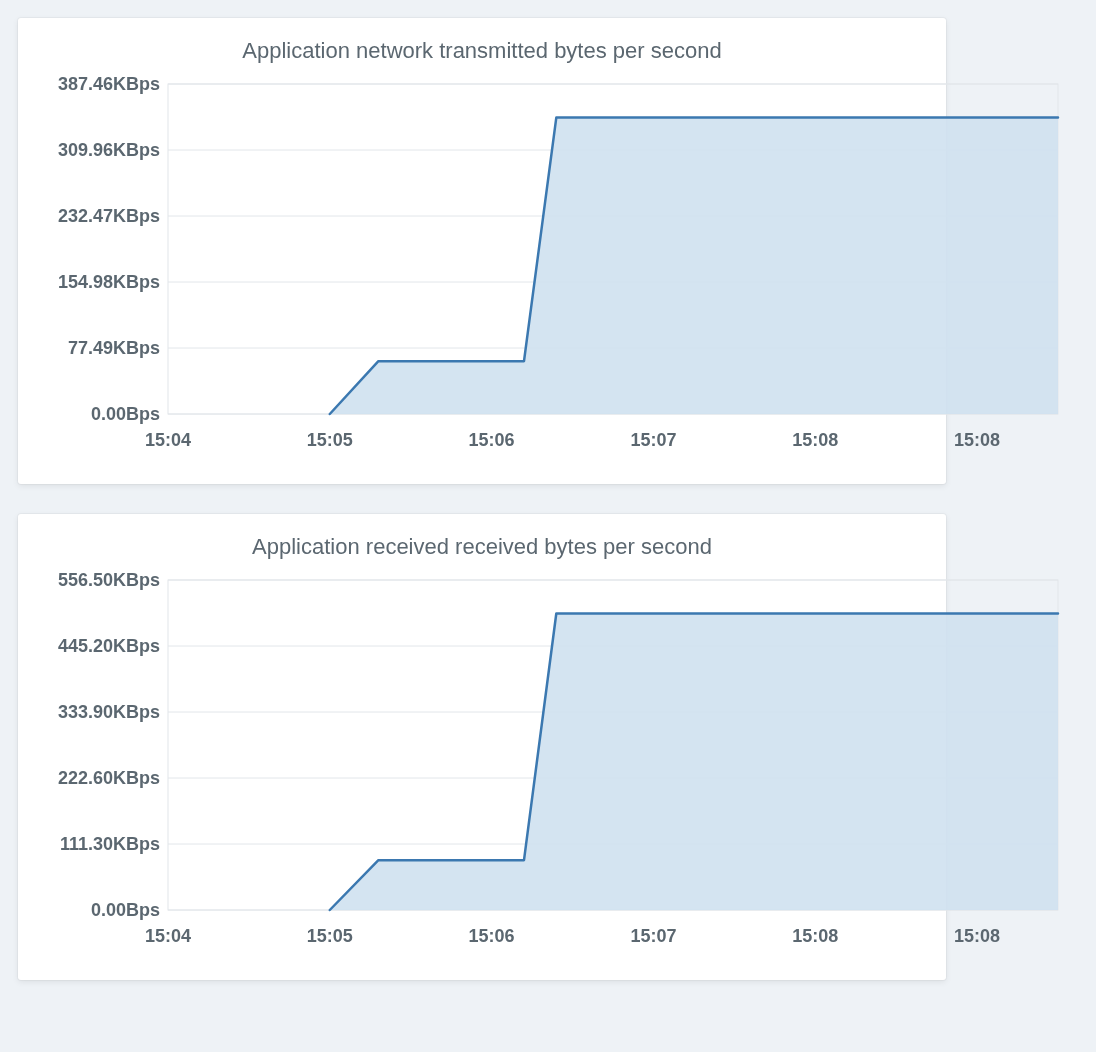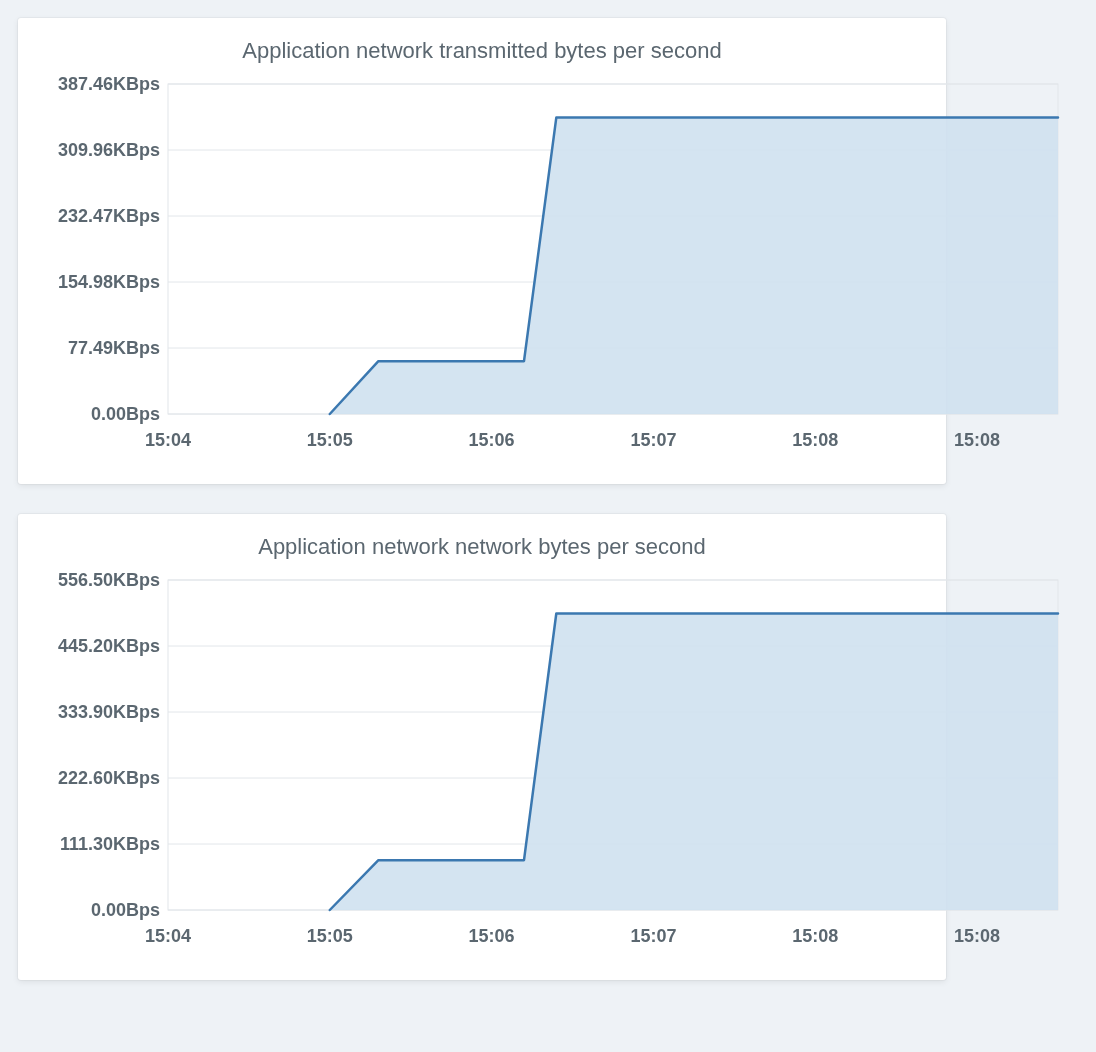--- a/index.html
+++ b/index.html
@@ -101,21 +101,21 @@
           <text x="949.1" y="372">15:08</text>
         </g>
 
         <path class="series-area" d="M301.8,340 L350.4,287.2 L496.0,287.2 L528.3,43.6 L1030,43.6 L1030,340 Z"></path>
         <path class="series-line" d="M301.8,340 L350.4,287.2 L496.0,287.2 L528.3,43.6 L1030,43.6"></path>
       </svg>
     </div>
   </div>
 
   <div class="panel">
-    <div class="panel-title">Application network network bytes per second</div>
+    <div class="panel-title">Application received received bytes per second</div>
     <div class="chart-box">
       <svg viewBox="0 0 1040 400" width="1040" height="400">
         <g class="grid">
           <line x1="140" x2="1030" y1="10" y2="10"></line>
           <line x1="140" x2="1030" y1="76" y2="76"></line>
           <line x1="140" x2="1030" y1="142" y2="142"></line>
           <line x1="140" x2="1030" y1="208" y2="208"></line>
           <line x1="140" x2="1030" y1="274" y2="274"></line>
           <line x1="140" x2="1030" y1="340" y2="340"></line>
         </g>

